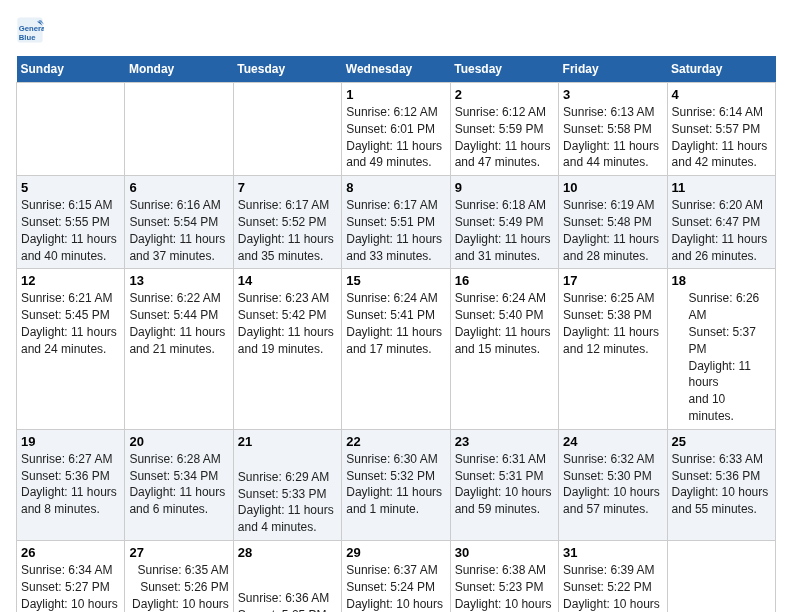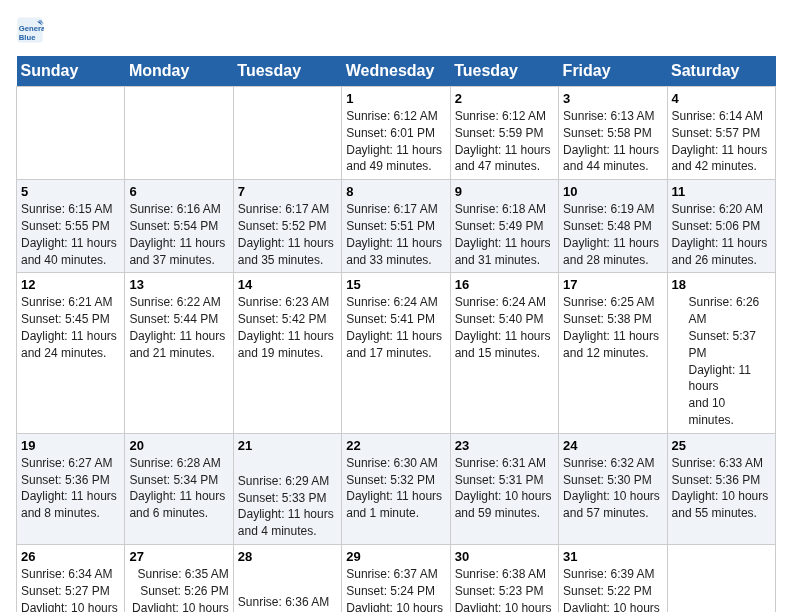--- a/index.html
+++ b/index.html
@@ -41,21 +41,21 @@
       width: 100%;
       border-collapse: collapse;
       font-size: 11px;
     }
     .calendar th {
       background: #2563a8;
       color: #fff;
       padding: 6px 4px;
       text-align: left;
       font-weight: bold;
-      font-size: 16px;
+      font-size: 12px;
     }
     .calendar td {
       border: 1px solid #ccc;
       vertical-align: top;
       padding: 4px;
       width: calc(100% / 7);
       height: 88px;
     }
     .day-number {
       font-weight: bold;
@@ -186,21 +186,21 @@
         <td>
           <span class="day-number">10</span>
           <div class="day-info" style="white-space: pre-line;">Sunrise: 6:19 AM
 Sunset: 5:48 PM
 Daylight: 11 hours
 and 28 minutes.</div>
         </td>
         <td>
           <span class="day-number">11</span>
           <div class="day-info" style="white-space: pre-line;">Sunrise: 6:20 AM
-Sunset: 5:06 PM
+Sunset: 6:47 PM
 Daylight: 11 hours
 and 26 minutes.</div>
         </td>
       </tr>
       <tr class="row-white">
         <td>
           <span class="day-number">12</span>
           <div class="day-info" style="white-space: pre-line;">Sunrise: 6:21 AM
 Sunset: 5:45 PM
 Daylight: 11 hours

